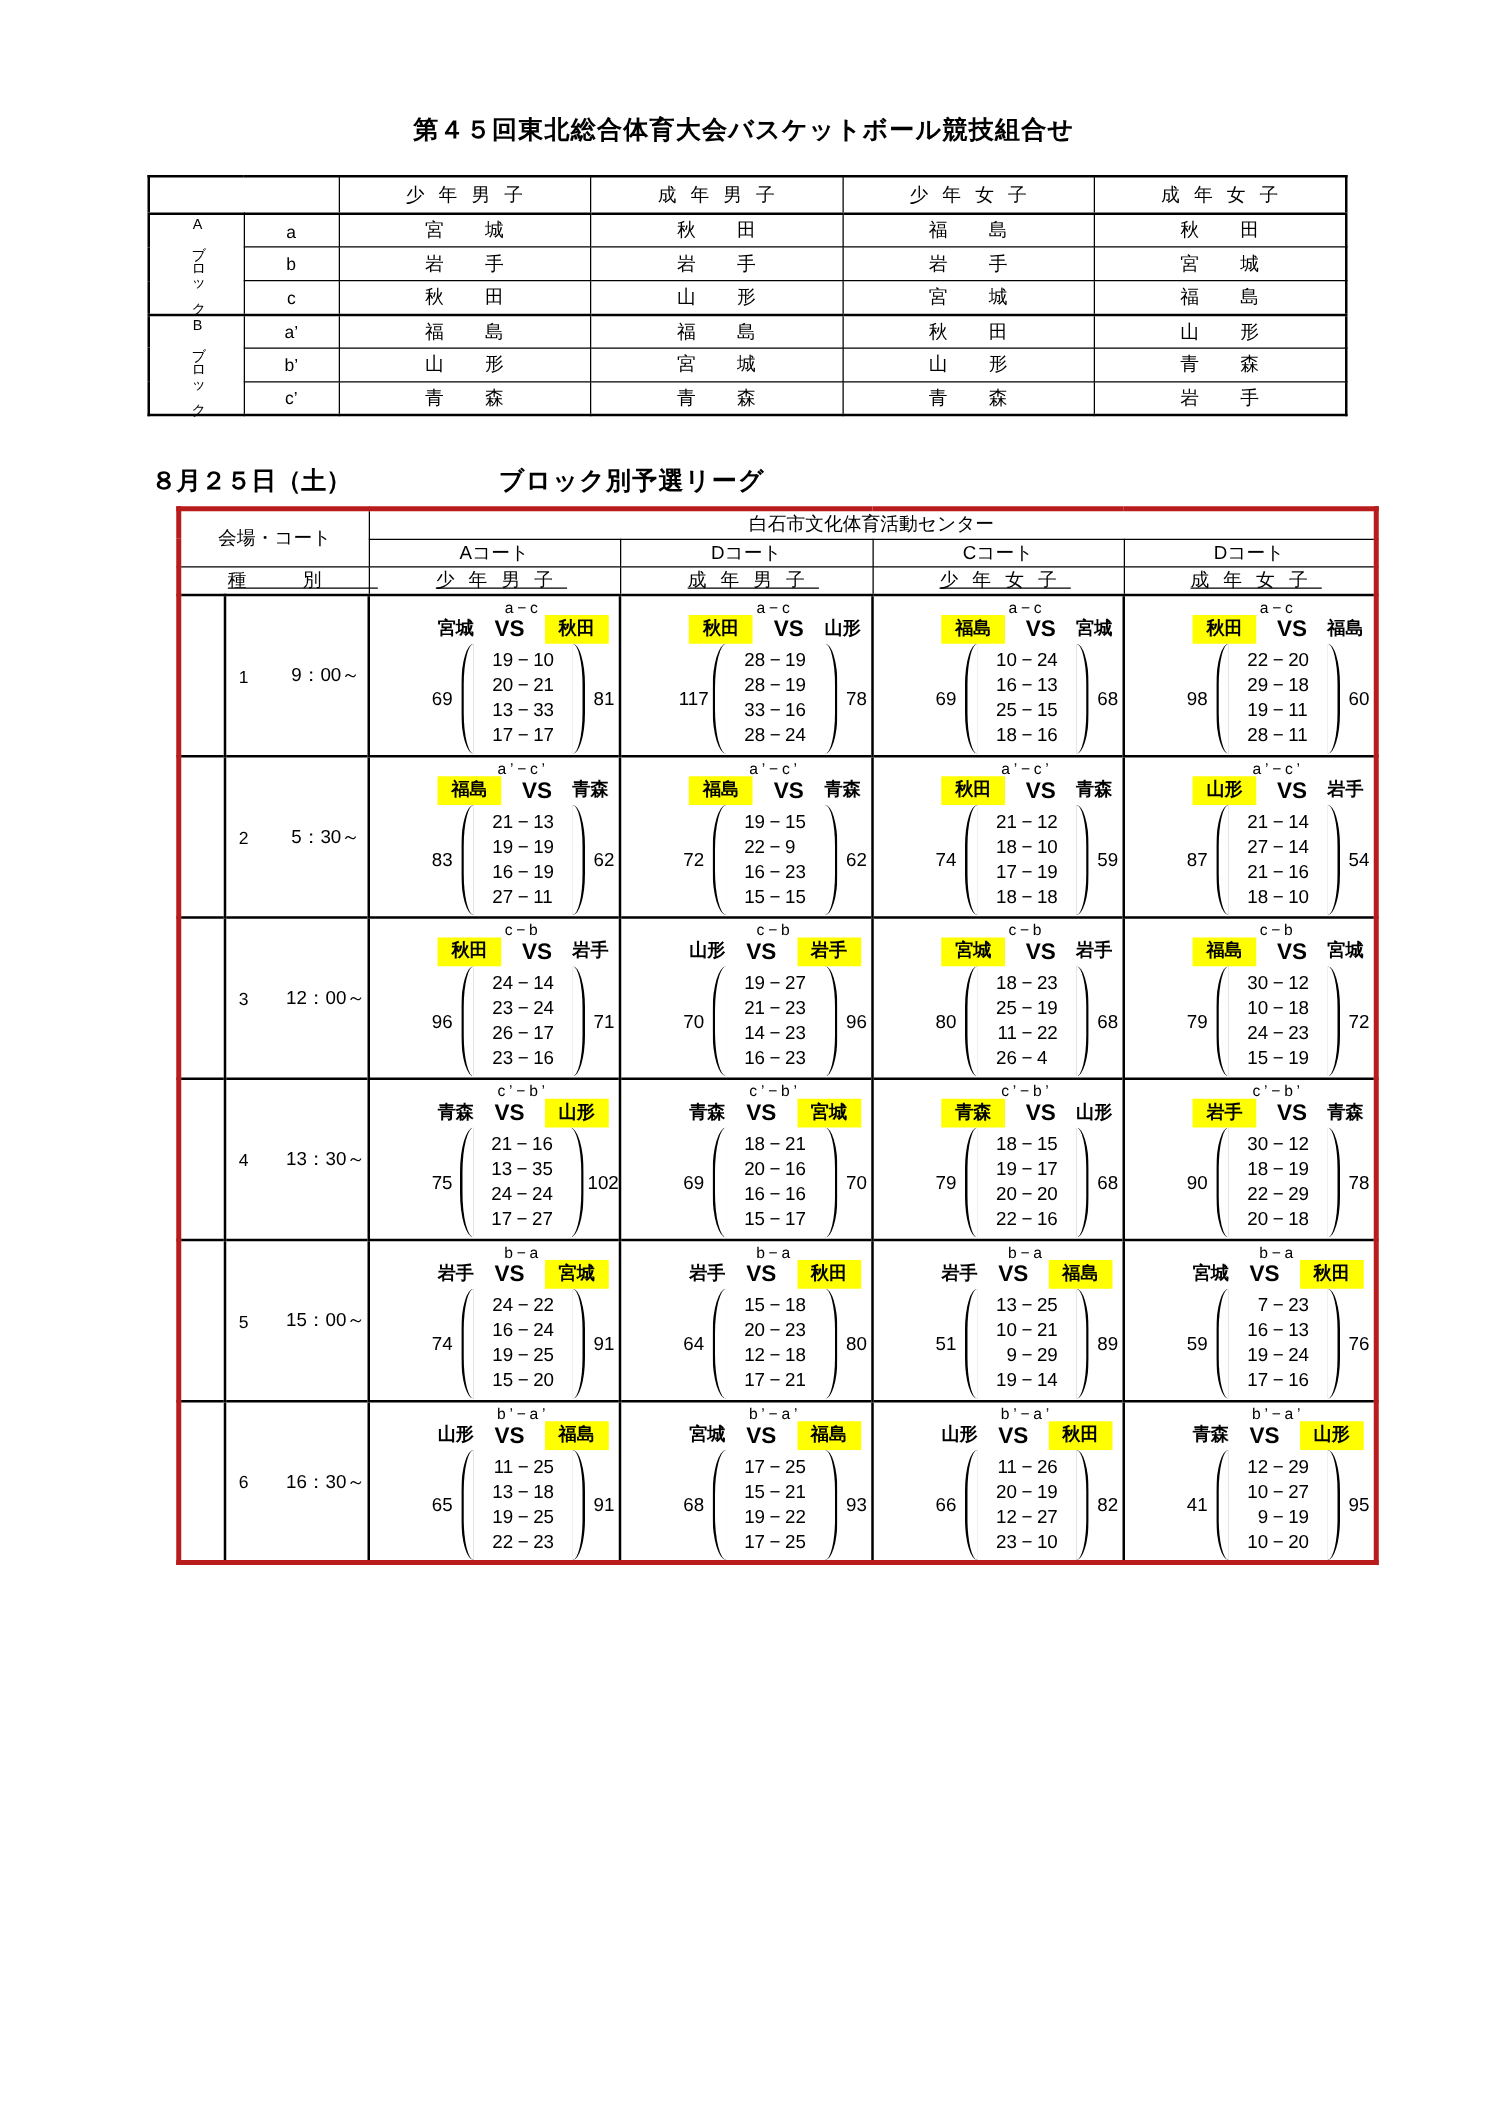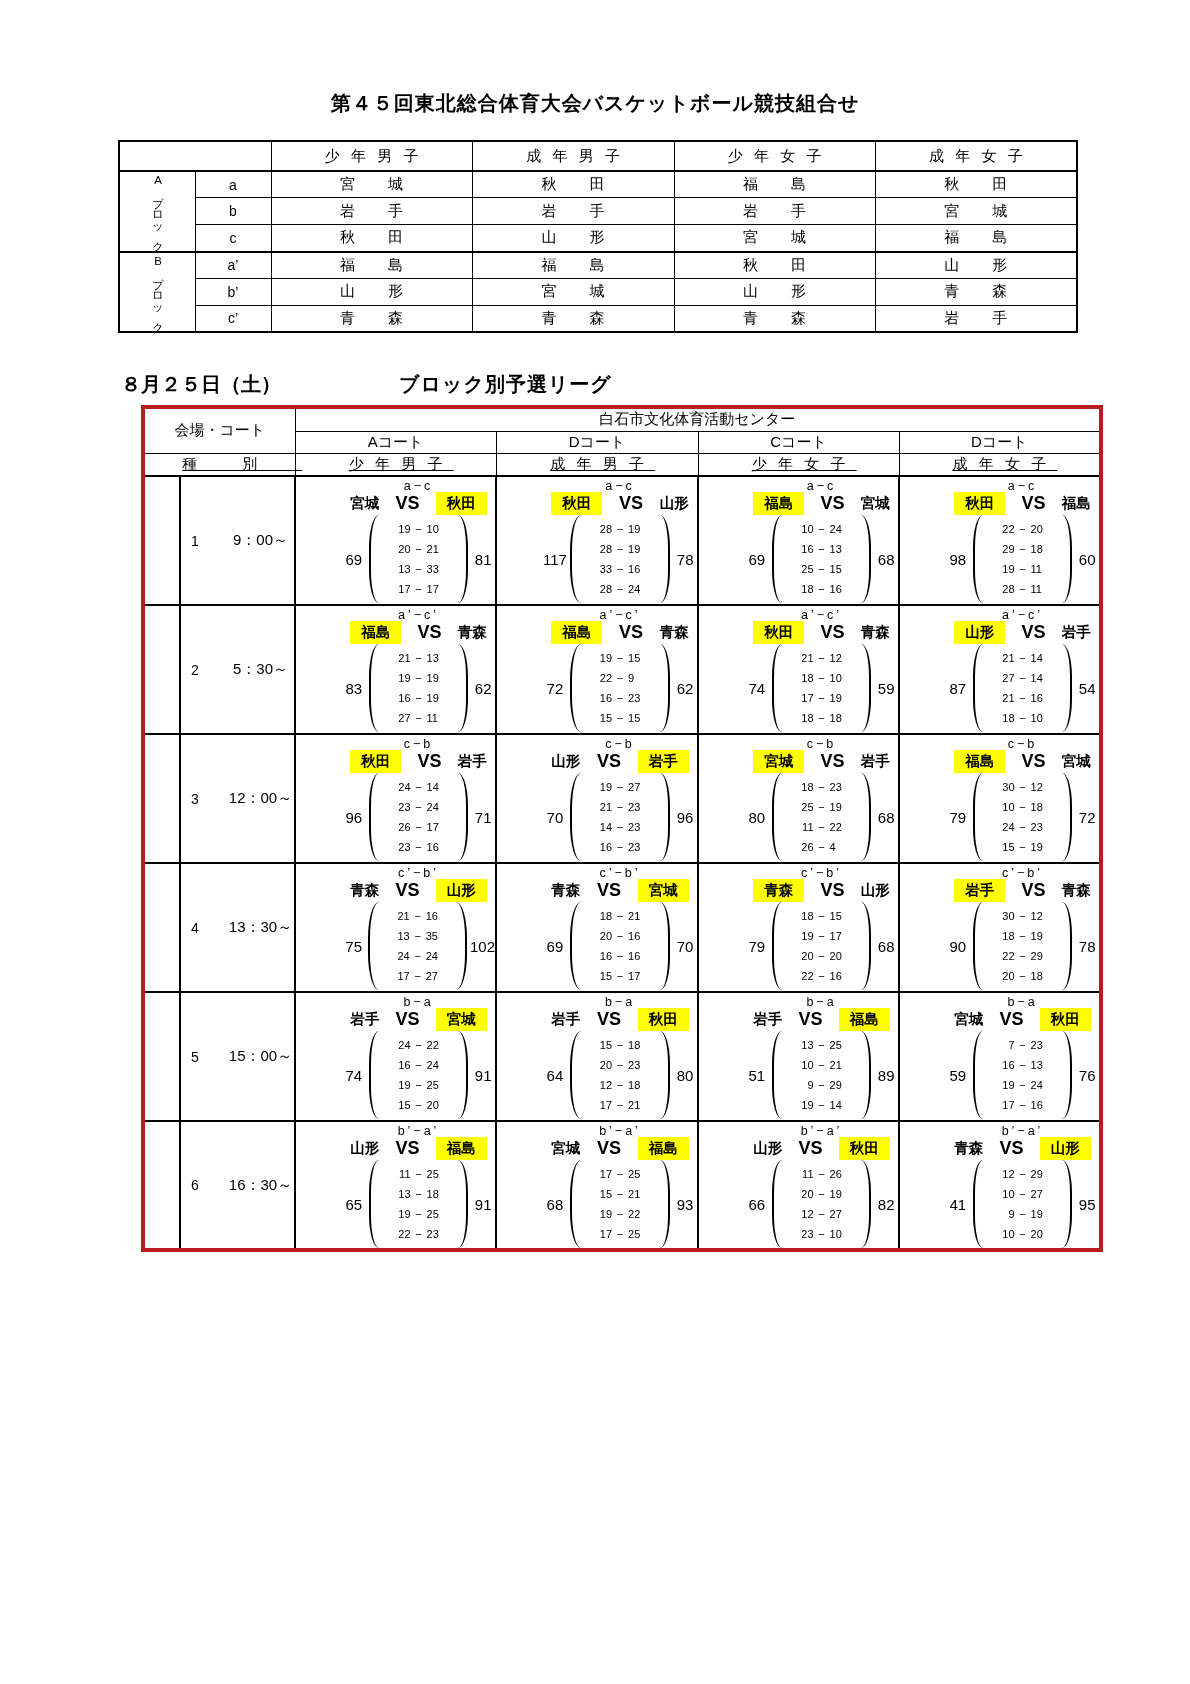--- a/index.html
+++ b/index.html
@@ -60,21 +60,21 @@
     display:flex; justify-content:space-around; align-items:center;
     height:21px; font-size:14.5px; font-weight:bold; line-height:21px;
   }
   .teams .win { background:#ffff00; padding:1px 11px; }
   .vs { font-size:18px; font-weight:bold; }
   .score { display:flex; justify-content:center; align-items:center; margin-top:1px; }
   .total { width:30px; text-align:center; font-size:15px; }
   .paren { width:11px; height:88px; margin:0 3px; }
   .pl { border-left:2.4px solid #000;  border-top-left-radius:11px 36px;  border-bottom-left-radius:11px 36px; }
   .pr { border-right:2.4px solid #000; border-top-right-radius:11px 36px; border-bottom-right-radius:11px 36px; }
-  .quarters { width:92px; font-size:11px; }
+  .quarters { width:92px; font-size:15px; }
   .q { display:grid; grid-template-columns:1fr 16px 1fr; line-height:20px; }
   .ql { text-align:right; }
   .qd { text-align:center; }
   .qr { text-align:left; }
 </style>
 </head>
 <body>
 
 <div class="page">
 

